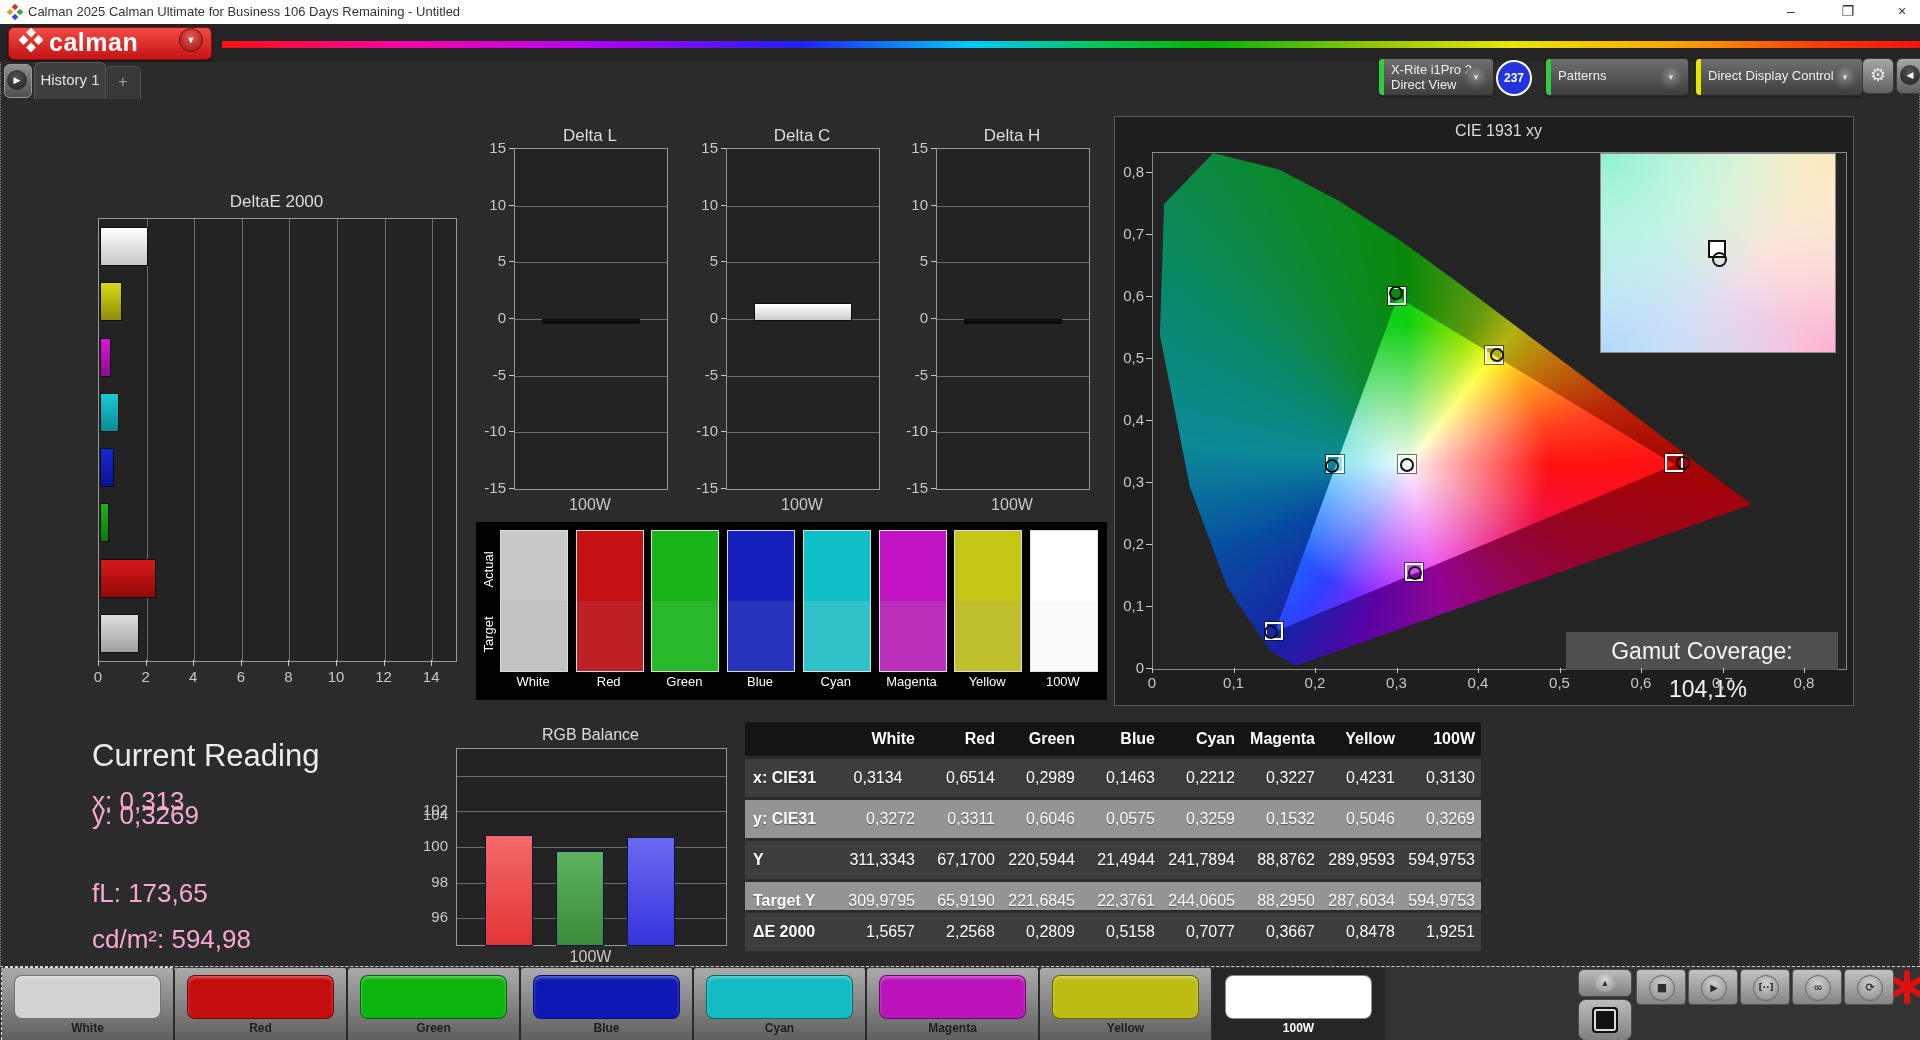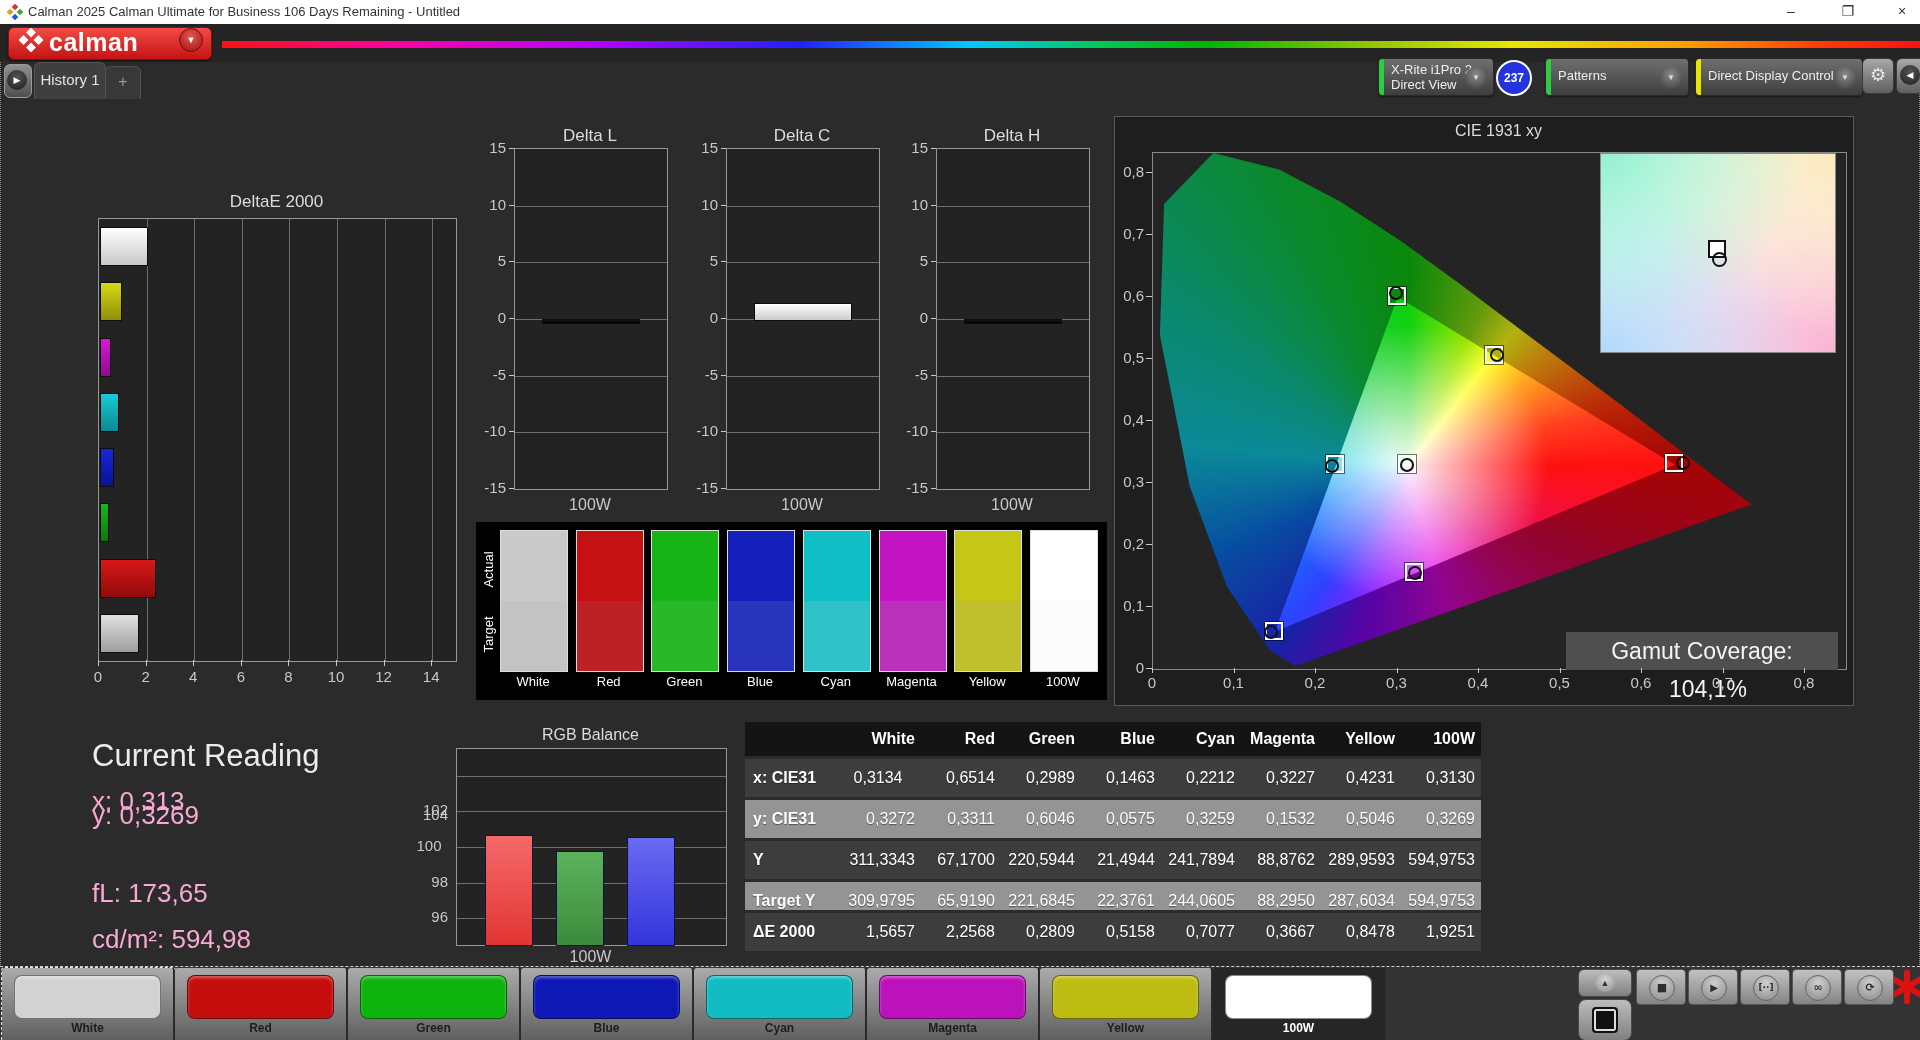--- a/index.html
+++ b/index.html
@@ -378,21 +378,21 @@
       <div class="gridh" style="top: 98px;"></div>
       <div class="gridh" style="top: 133.636px;"></div>
       <div class="gridh" style="top: 169.273px;"></div>
       <div class="rgbbar" style="left: 28px; width: 46px; top: 86.4182px; height: 108.582px; background: linear-gradient(rgb(245, 106, 106), rgb(226, 52, 52));"></div>
       <div class="rgbbar" style="left: 99px; width: 46px; top: 102.455px; height: 92.5455px; background: linear-gradient(rgb(92, 179, 92), rgb(60, 138, 60));"></div>
       <div class="rgbbar" style="left: 170px; width: 46px; top: 88.2px; height: 106.8px; background: linear-gradient(rgb(106, 106, 242), rgb(52, 52, 220));"></div>
     </div>
   <div class="abs" id="rgb-yticks">
       <div class="ticklab" style="position: absolute; left: 410px; top: 806px; width: 38px; text-align: right;">104</div>
       <div class="ticklab" style="position: absolute; left: 410px; top: 801.364px; width: 38px; text-align: right;">102</div>
-      <div class="ticklab" style="position: absolute; left: 410px; top: 837px; width: 38px; text-align: center;">100</div>
+      <div class="ticklab" style="position: absolute; left: 410px; top: 837px; width: 38px; text-align: right;">100</div>
       <div class="ticklab" style="position: absolute; left: 410px; top: 872.636px; width: 38px; text-align: right;">98</div>
       <div class="ticklab" style="position: absolute; left: 410px; top: 908.273px; width: 38px; text-align: right;">96</div>
     </div>
   <div class="abs ticklab" style="left:456px;top:948px;width:269px;text-align:center;font-size:16px;">100W</div>
 
   <div class="abs" id="ctable">
       <div class="trow" style="background: rgb(20, 20, 20); height: 34px; line-height: 34px;">
         <div class="lc"></div>
         <div class="vc">White</div>
         <div class="vc">Red</div>

